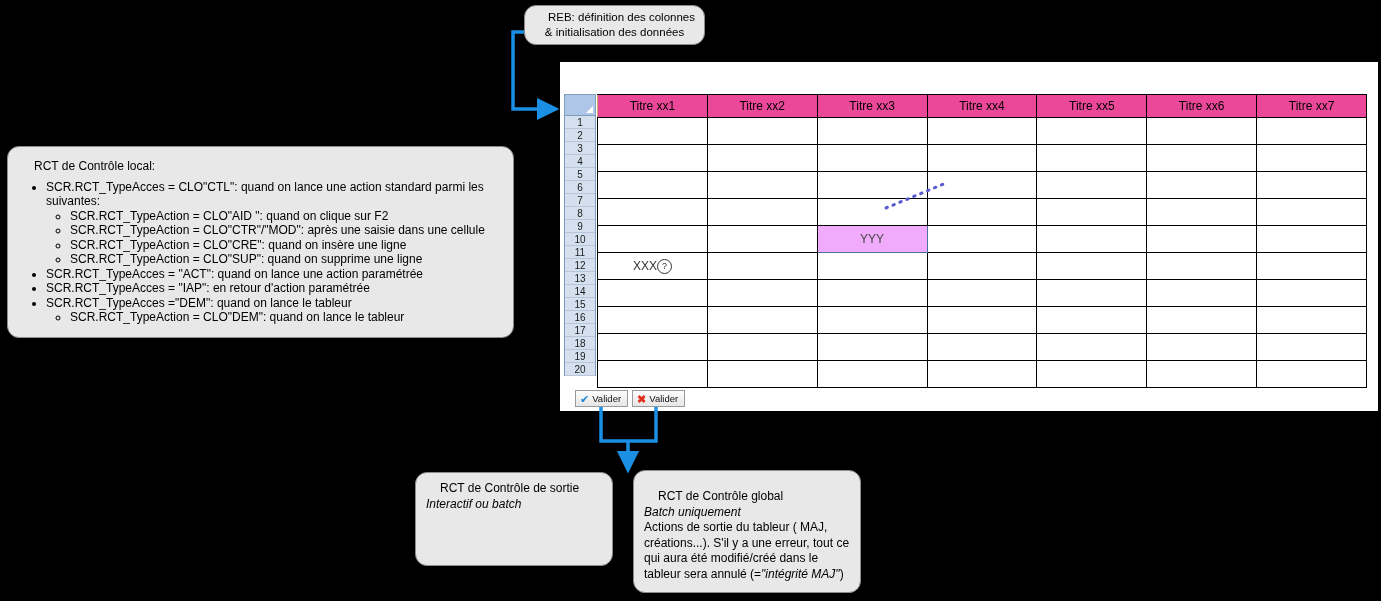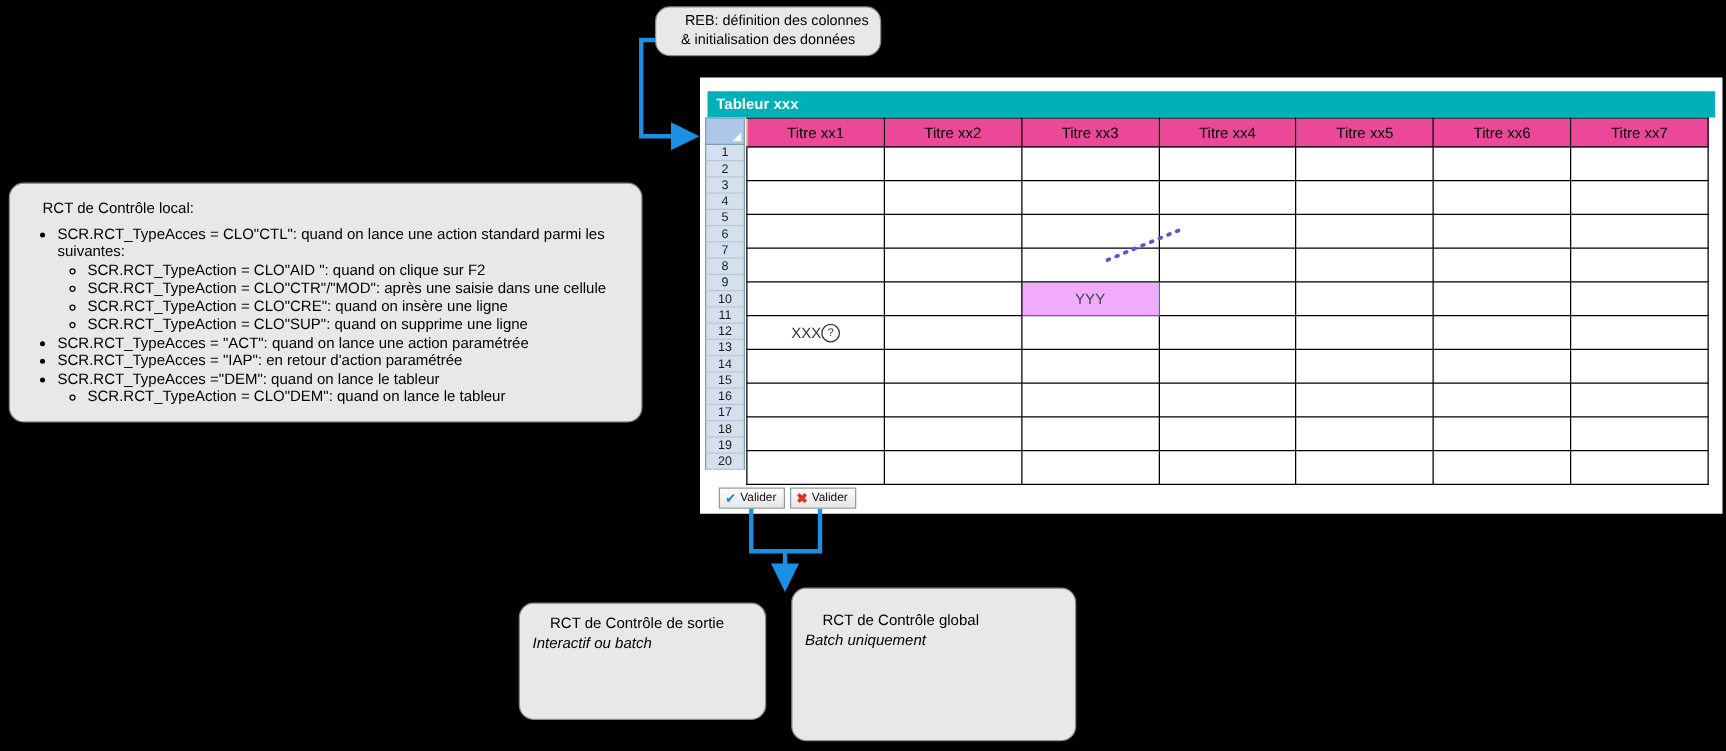--- a/index.html
+++ b/index.html
@@ -64,21 +64,21 @@
   
   #refcol-callout {
     left: 942px; top: 133px; width: 236px; height: 69px;
     font-size: 11.5px;
     padding: 9px 8px 0 10px;
     line-height: 16px;
   }
 
   
   #sortie-callout {
-    left: 415px; top: 482px; width: 198px; height: 94px;
+    left: 415px; top: 472px; width: 198px; height: 94px;
     font-size: 12px;
     padding: 8px 8px 0 10px;
     line-height: 15.5px;
   }
   #global-callout {
     left: 633px; top: 470px; width: 228px; height: 123px;
     font-size: 12px;
     padding: 18px 8px 0 10px;
     line-height: 15.5px;
   }
@@ -264,25 +264,25 @@
 </div>
 
 <div class="callout" id="sortie-callout">
   <div class="hdr">RCT de Contrôle de sortie</div>
   <div class="it">Interactif ou batch</div>
 </div>
 
 <div class="callout" id="global-callout">
   <div class="hdr">RCT de Contrôle global</div>
   <div class="it">Batch uniquement</div>
+  <div><span>Actions de sortie du tableur ( MAJ, créations...). S'il y a une erreur, tout ce qui aura été modifié/créé dans le tableur sera annulé (=</span><span class="it">"intégrité MAJ"</span><span>)</span></div>
 </div>
 
 <div id="sheet-panel">
 
-  <div id="sheet-title-bar">Tableur xxx</div>
 
   <div id="grid-wrap">
 
     <div id="corner-cell">
       <span class="tri"></span>
     </div>
 
     <div id="row-numbers">
       <div class="rownum">1</div>
       <div class="rownum">2</div>

